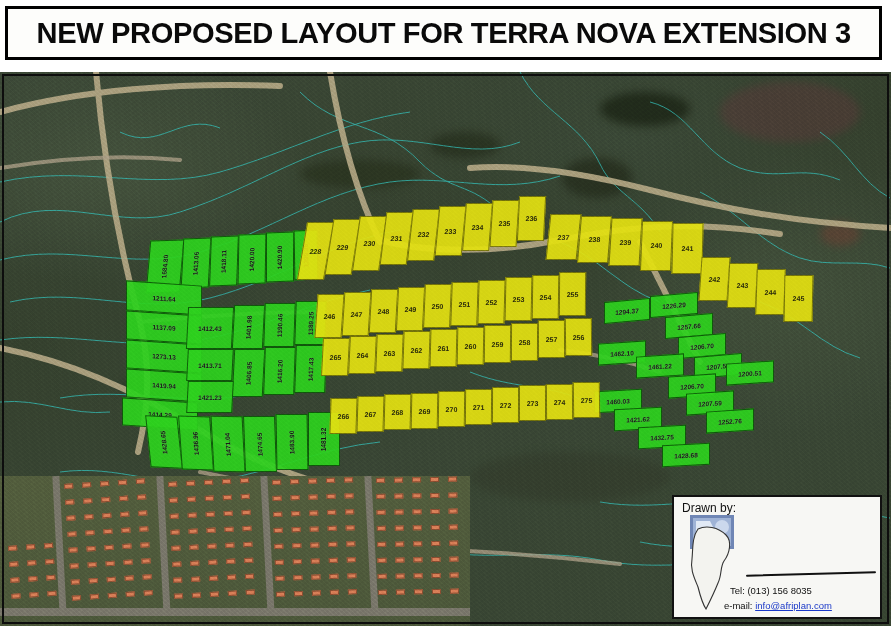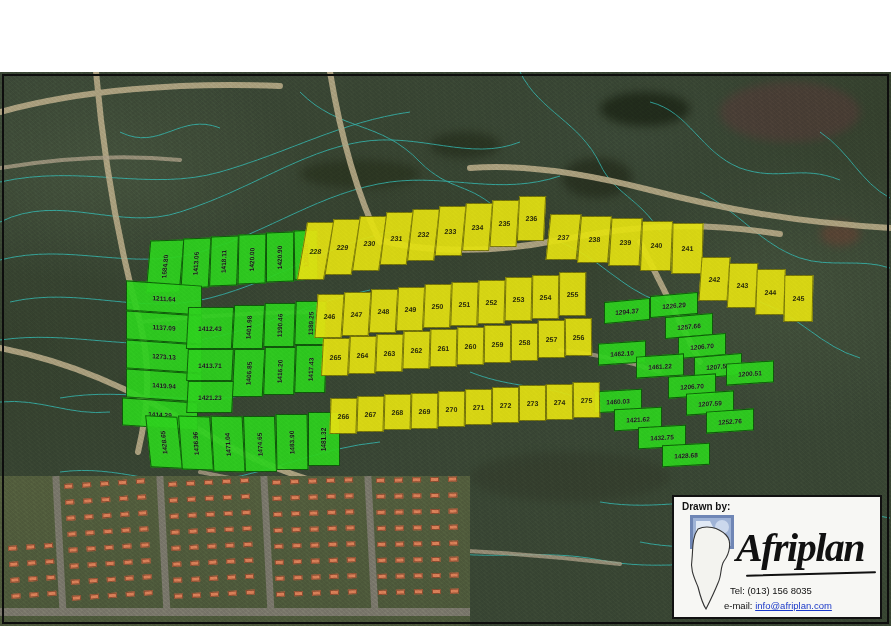--- a/index.html
+++ b/index.html
@@ -70,21 +70,21 @@
   .yellow{background:#e4e112;border:1px solid #7d7b07;opacity:.93;}
   .lbl{font-size:6.5px;font-weight:600;text-shadow:0 0 1px rgba(255,255,255,.35);}
   .lbl.v{transform:rotate(-90deg);}
   .stand{font-size:7px;font-weight:600;color:#2b2b08;}
 
   
   #logo-box{
     position:absolute;left:672px;top:495px;width:210px;height:124px;
     background:#f7f7f4;border:2px solid #111;box-sizing:border-box;z-index:58;
   }
-  #drawn-by{position:absolute;left:8px;top:4px;font-size:10px;font-weight:bold;color:#111;}
+  #drawn-by{position:absolute;left:8px;top:4px;font-size:12px;font-weight:normal;color:#111;}
   #africa-mark{position:absolute;left:10px;top:18px;width:56px;height:98px;}
   #brand{
     position:absolute;left:62px;top:22px;width:142px;height:56px;
     display:flex;align-items:center;
     font-family:"Liberation Serif",serif;font-style:italic;font-weight:bold;
     font-size:40px;color:#111;letter-spacing:-1.5px;
   }
   #brand-underline{position:absolute;left:72px;top:76px;width:130px;height:2px;
     background:#111;border-radius:2px;transform:rotate(-1.5deg);}
   #tel{position:absolute;left:56px;top:88px;font-size:9.5px;color:#111;}
@@ -95,20 +95,23 @@
     position:absolute;left:115px;top:491px;
     font-size:17px;font-weight:bold;color:#151515;letter-spacing:.4px;z-index:50;
     text-shadow:0 0 2px rgba(255,255,255,.25);
   }
 </style>
 </head>
 <body>
 
 <div id="page">
 
+  <div id="title-bar">
+    <div id="title-text">NEW PROPOSED LAYOUT FOR TERRA NOVA EXTENSION 3</div>
+  </div>
 
   <div id="map">
 
     <div class="layer">
       <div class="blob" style="left:600px;top:20px;width:90px;height:34px;background:#222c1c;"></div>
       <div class="blob" style="left:562px;top:86px;width:70px;height:40px;background:#2a3322;"></div>
       <div class="blob" style="left:300px;top:88px;width:120px;height:28px;background:#2d3723;"></div>
       <div class="blob" style="left:720px;top:10px;width:140px;height:60px;background:#5a3b3a;opacity:.55;"></div>
       <div class="blob" style="left:820px;top:150px;width:40px;height:24px;background:#6b4134;opacity:.6;"></div>
       <div class="blob" style="left:430px;top:60px;width:70px;height:26px;background:#2b3523;"></div>
@@ -645,21 +648,20 @@
     <div id="drawn-by">Drawn by:</div>
     <svg id="africa-mark" viewBox="0 0 56 98">
       <rect x="6" y="0" width="44" height="34" fill="#6f86b5"></rect>
       <rect x="9" y="3" width="38" height="28" fill="#9fb3d6"></rect>
       <path d="M12,6 L26,6 L30,14 L20,20 L12,16 Z" fill="#e8eef8" opacity=".9"></path>
       <circle cx="38" cy="12" r="7" fill="#cfdcf0" opacity=".9"></circle>
       <path d="M14,14 C22,10 34,12 42,20 C48,26 46,38 40,46 C36,52 38,60 34,68
                C30,78 26,86 22,94 C18,88 16,80 14,72 C10,62 6,54 8,44
                C9,34 8,22 14,14 Z" fill="#f3f3ef" stroke="#333" stroke-width="1.1"></path>
     </svg>
-    <div id="brand">Afriplan</div>
     <div id="brand-underline"></div>
     <div id="tel">Tel:  (013) 156 8035</div>
     <div id="email">
       <span>e-mail:</span>
       <span class="link">info@afriplan.com</span>
     </div>
   </div>
 
 </div>
 

